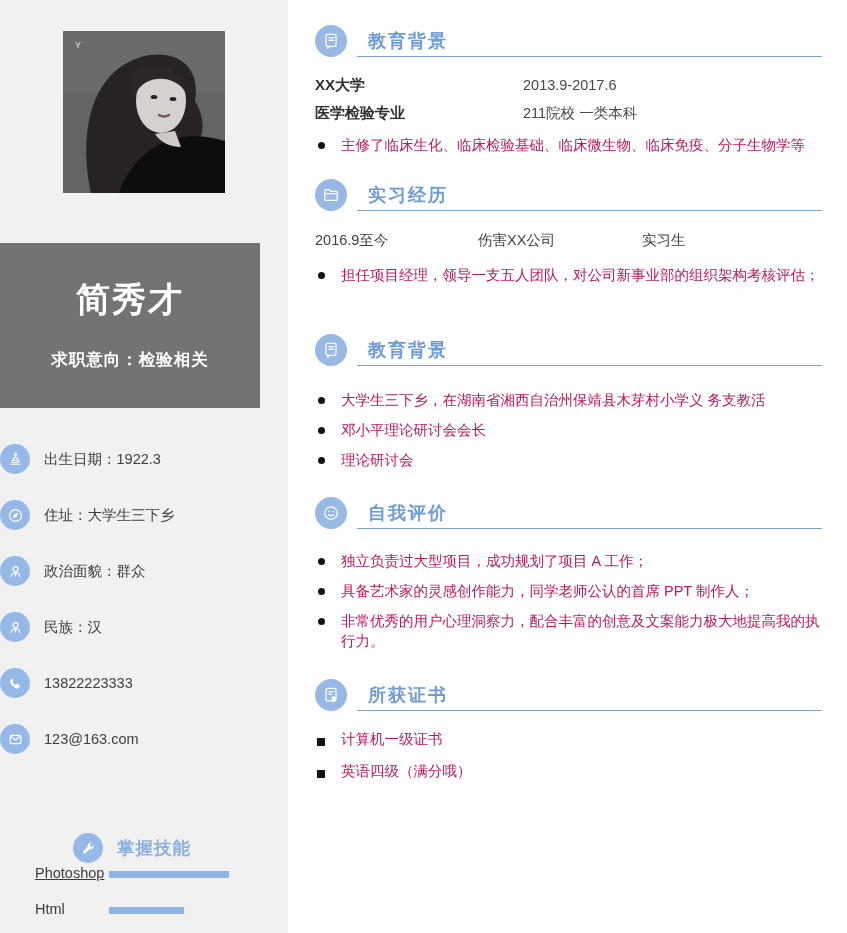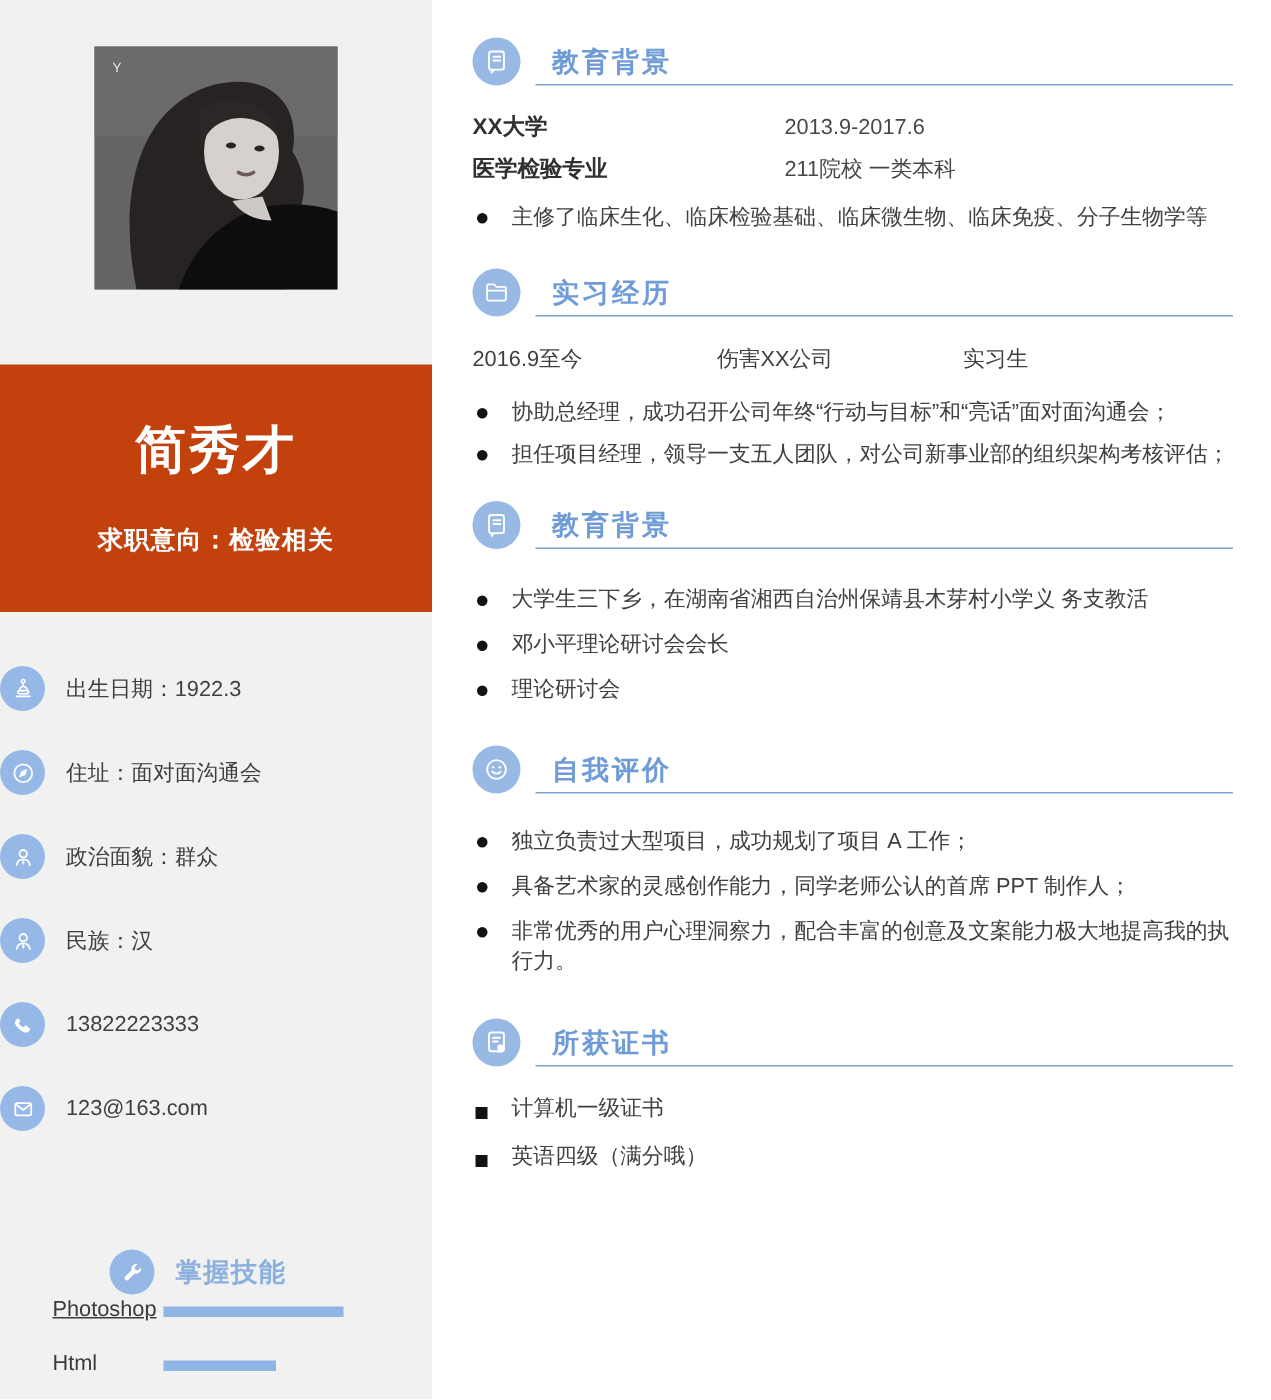--- a/index.html
+++ b/index.html
@@ -4,21 +4,21 @@
 <style>
   * { margin:0; padding:0; box-sizing:border-box; }
   html,body { width:847px; height:933px; }
   body { font-family:"Liberation Sans","DejaVu Sans",sans-serif; background:#fff; color:#3f3f3f; }
   #page { position:relative; width:847px; height:933px; background:#ffffff; overflow:hidden; }
 
   
   .sidebar { position:absolute; left:0; top:0; width:288px; height:933px; background:#f1f1f2; }
   .photo { position:absolute; left:63px; top:31px; width:162px; height:162px; background:#636363; }
   .photo svg { display:block; }
-  .nameplate { position:absolute; left:0; top:243px; width:288px; height:165px; background:#c2410c; text-align:center; color:#fff; }
+  .nameplate { position:absolute; left:0; top:243px; width:260px; height:165px; background:#737373; text-align:center; color:#fff; }
   .nameplate .name { margin-top:34px; font-size:34px; font-weight:bold; letter-spacing:2px; }
   .nameplate .objective { margin-top:26px; font-size:16.5px; font-weight:bold; letter-spacing:1px; }
 
   .contacts { position:absolute; left:0; top:431px; width:288px; }
   .contact-item { display:flex; align-items:center; height:56px; }
   .circle-ic { flex:0 0 auto; width:30px; height:30px; border-radius:50%; background:#95b8e6; display:flex; align-items:center; justify-content:center; }
   .circle-ic svg { width:19px; height:19px; }
   .contact-item .txt { margin-left:14px; font-size:14.5px; color:#3e3e3e; }
 
   .skills-head { position:absolute; left:73px; top:833px; display:flex; align-items:center; }
@@ -39,21 +39,21 @@
   .sec-underline { position:absolute; left:42px; right:0; bottom:0; height:1.5px; background:#7da6cd; }
 
   .edu-rows { margin-top:14px; }
   .edu-row { display:flex; height:28px; line-height:28px; }
   .edu-row .l { width:208px; font-weight:bold; font-size:15px; color:#303030; }
   .edu-row .r { font-size:14.5px; color:#474747; }
   .exp-row { display:flex; margin-top:18px; height:22px; line-height:22px; font-size:14.5px; color:#3f3f3f; }
   .exp-row .c1 { width:163px; } .exp-row .c2 { width:164px; }
 
   ul.blist { list-style:none; }
-  .blist li { display:flex; margin-bottom:10px; line-height:20px; font-size:14.5px; color:#404040; }
+  .blist li { display:flex; margin-bottom:10px; line-height:20px; font-size:14.5px; color:#be185d; }
   .marker { flex:0 0 auto; width:7px; height:7px; border-radius:50%; background:#121212; margin:6.5px 16px 0 3px; }
   .blist.square .marker { width:8px; height:8px; border-radius:0; margin-left:2px; }
   #sec-0 .blist { margin-top:8px; }
   #sec-1 .blist { margin-top:14px; } #sec-1 .blist li { margin-bottom:8px; }
   #sec-2 .blist { margin-top:24px; }
   #sec-3 .blist { margin-top:22px; }
   #sec-4 .blist { margin-top:18px; } #sec-4 .blist li { margin-bottom:12px;align-items:center; }
 </style>
 </head>
 <body>
@@ -145,21 +145,21 @@
             </svg>
           </span>
         <span class="txt">出生日期：1922.3</span>
       </div>
       <div class="contact-item">
         <span class="circle-ic">
             <svg>
               <use href="#i-compass"></use>
             </svg>
           </span>
-        <span class="txt">住址：面对面沟通会</span>
+        <span class="txt">住址：大学生三下乡</span>
       </div>
       <div class="contact-item">
         <span class="circle-ic">
             <svg>
               <use href="#i-person"></use>
             </svg>
           </span>
         <span class="txt">政治面貌：群众</span>
       </div>
       <div class="contact-item">
@@ -244,24 +244,20 @@
         <span class="sec-underline"></span>
       </div>
       <div class="exp-row">
         <span class="c1">2016.9至今</span>
         <span class="c2">伤害XX公司</span>
         <span class="c3">实习生</span>
       </div>
       <ul class="blist">
         <li>
             <span class="marker"></span>
-            <span>协助总经理，成功召开公司年终“行动与目标”和“亮话”面对面沟通会；</span>
-          </li>
-        <li>
-            <span class="marker"></span>
             <span>担任项目经理，领导一支五人团队，对公司新事业部的组织架构考核评估；</span>
           </li>
       </ul>
     </section>
 
     <section class="sec" id="sec-2">
       <div class="sec-head">
         <span class="circle-ic">
             <svg>
               <use href="#i-book"></use>

